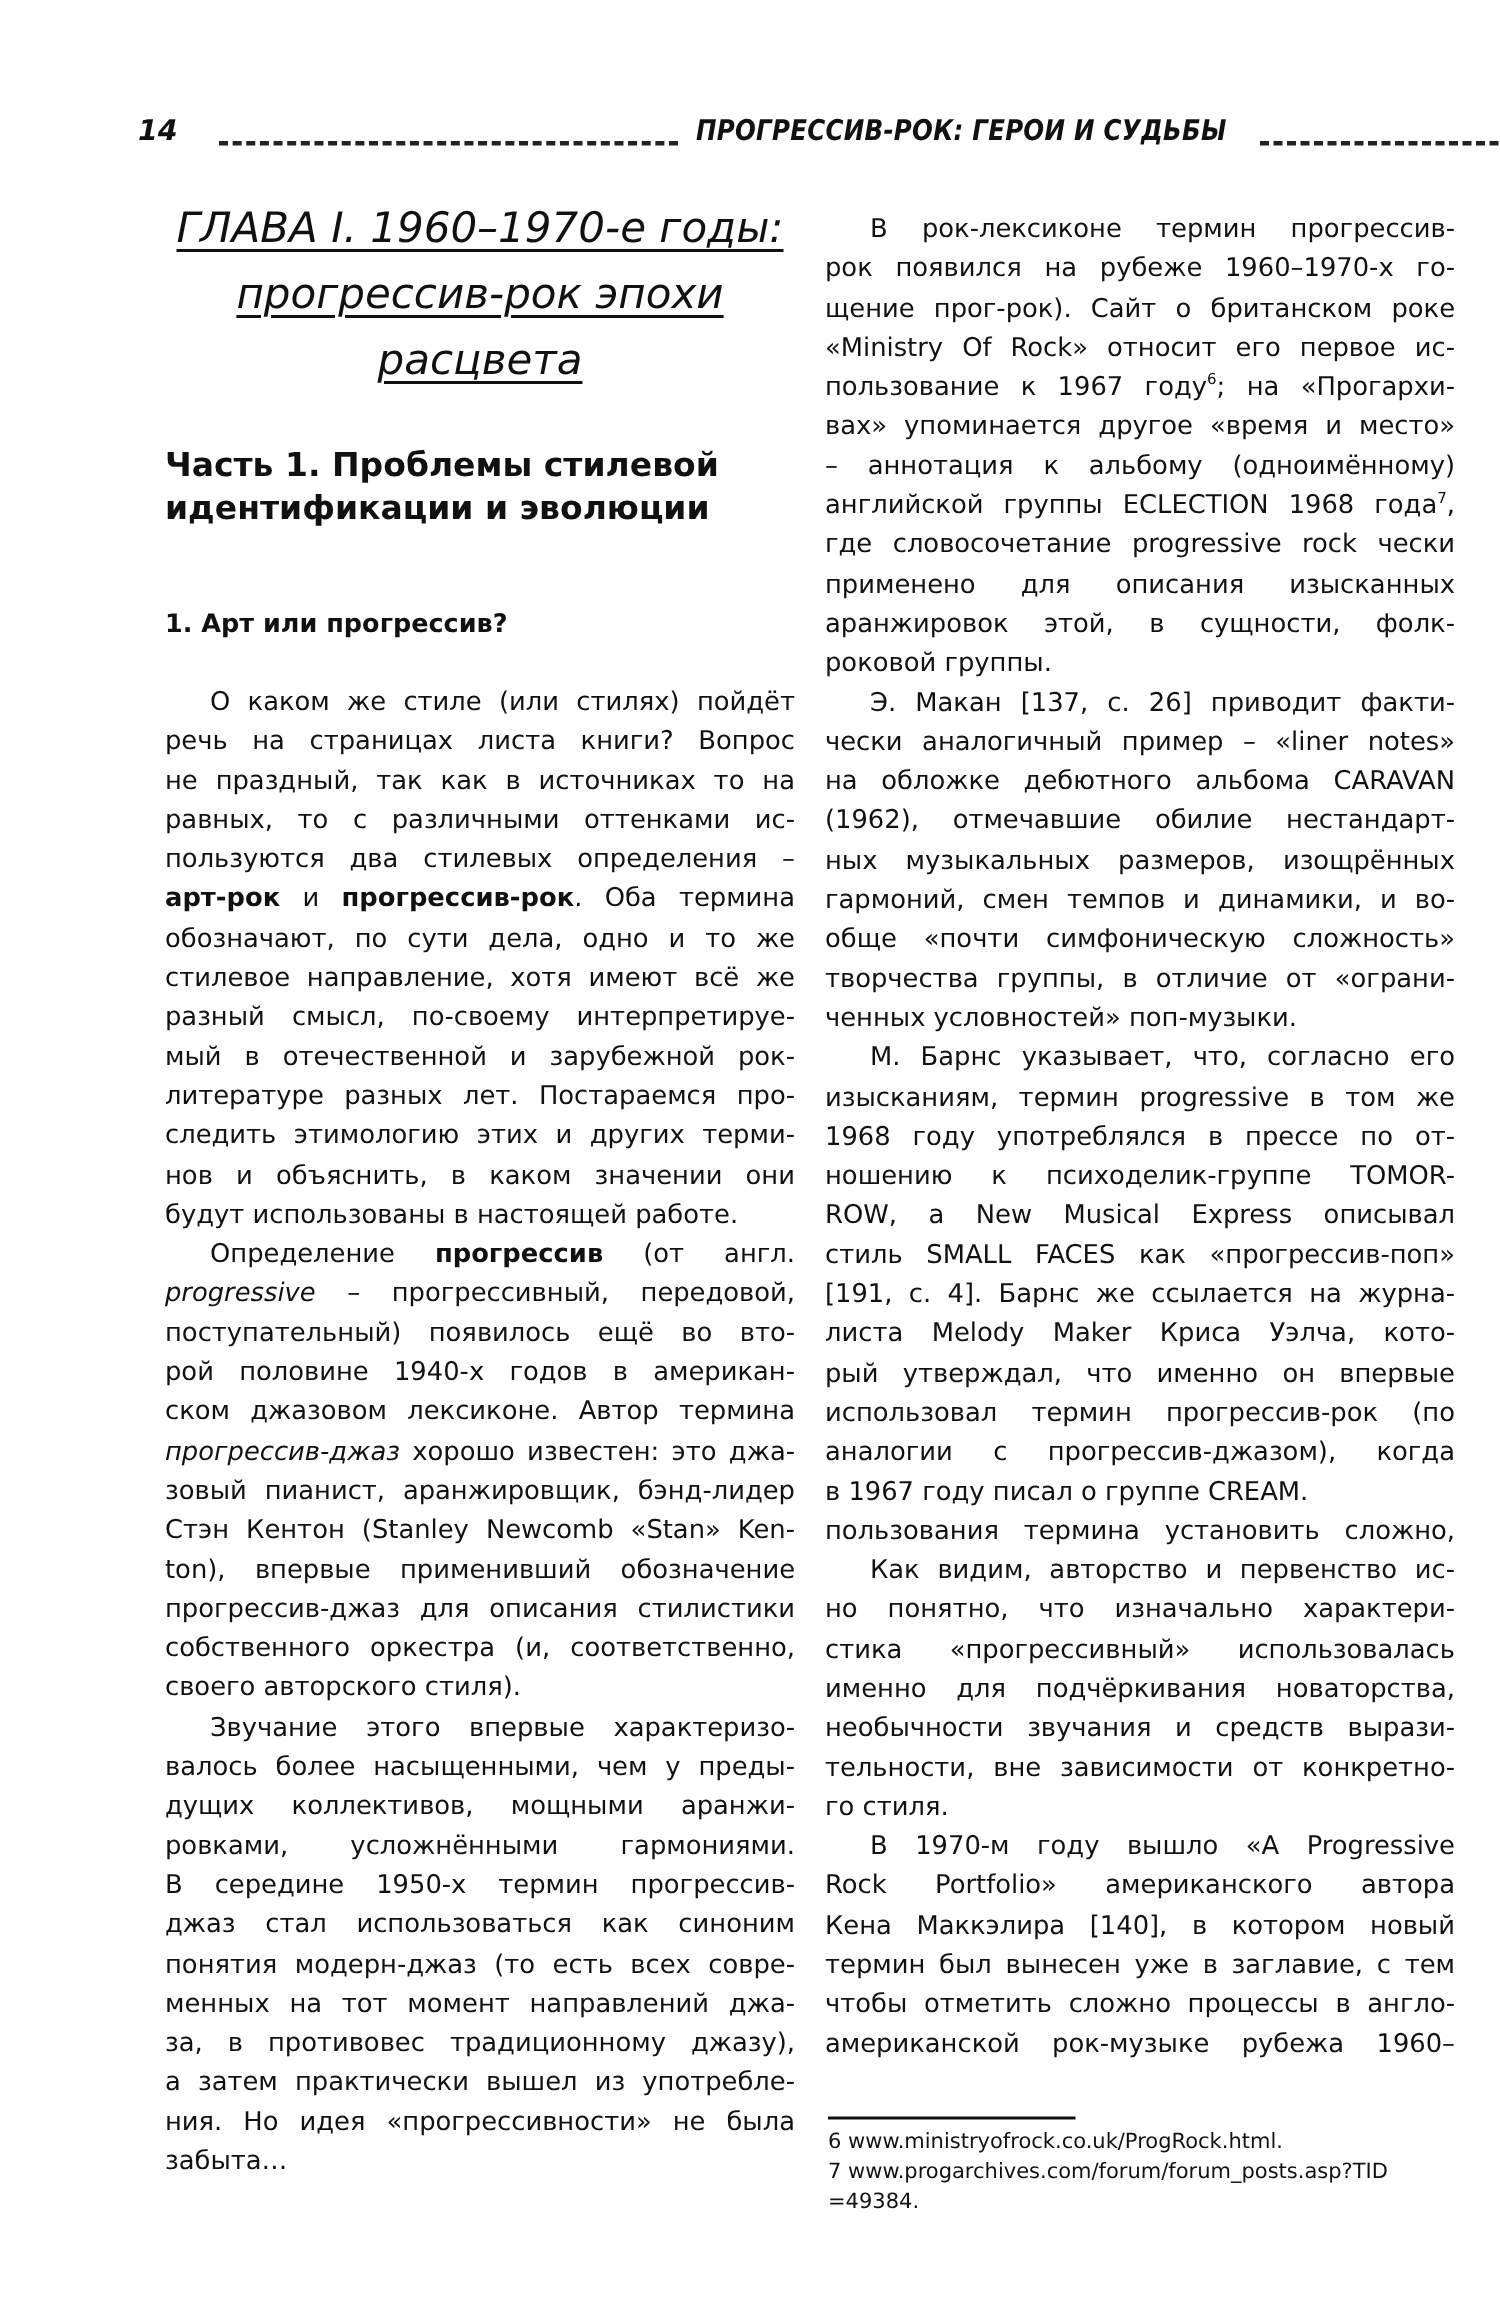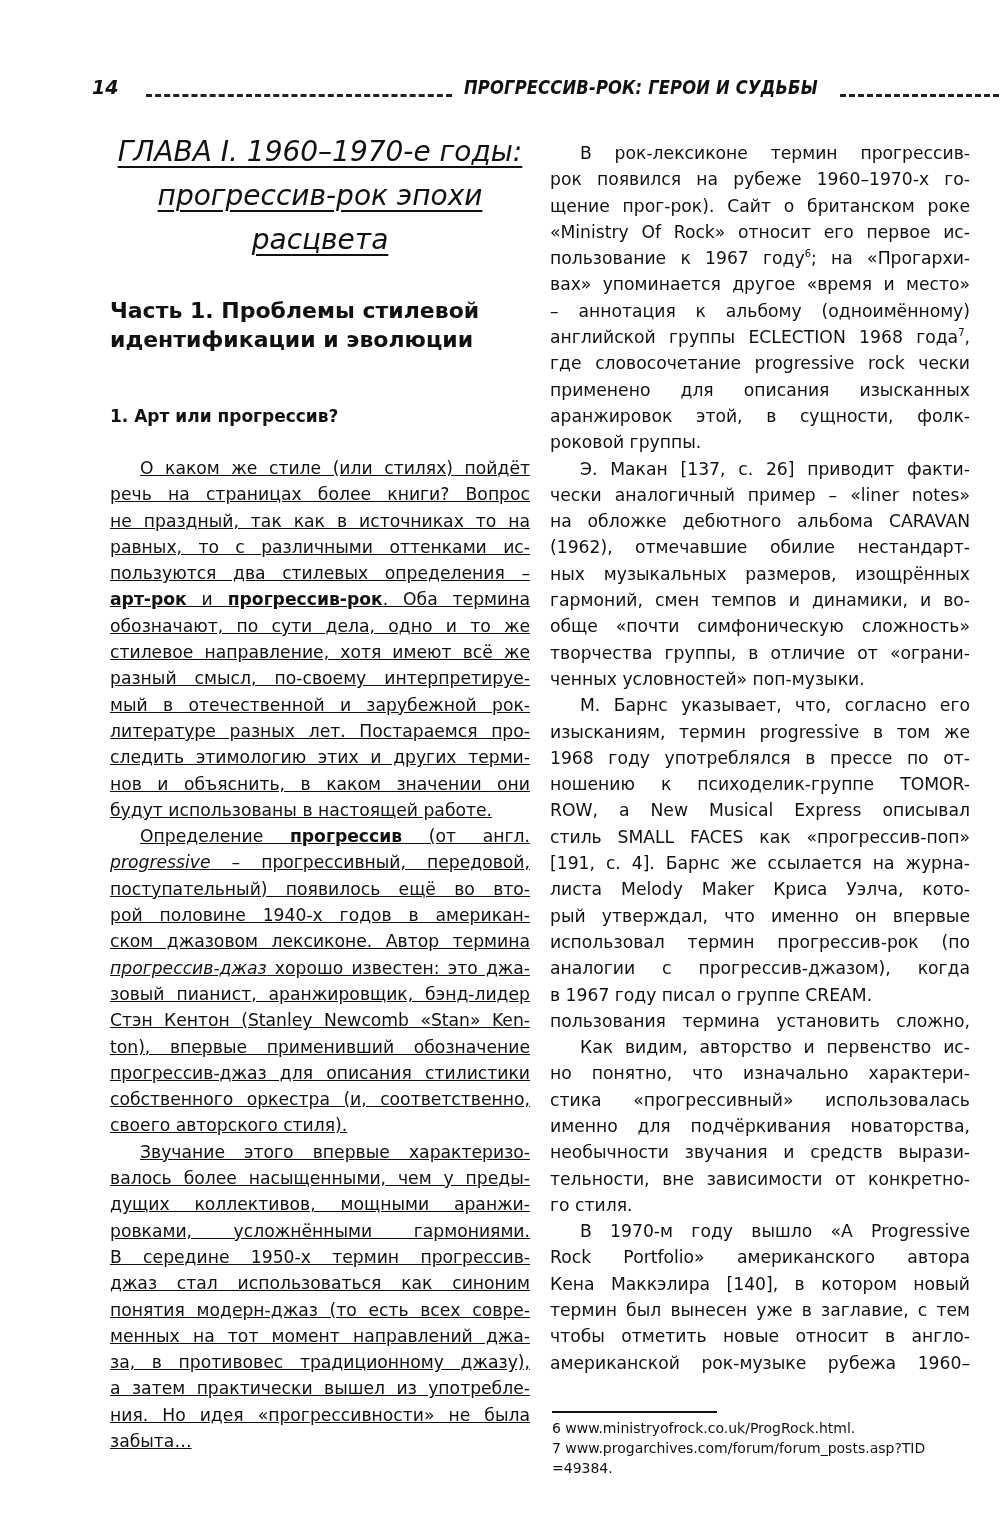--- a/index.html
+++ b/index.html
@@ -14,21 +14,21 @@
   .chapter .l { display: block; }
   .chapter .l span { text-decoration: underline; text-decoration-thickness: 2px; text-underline-offset: 5px; }
 
   .part { position: absolute; left: 110px; top: 296px; font-weight: bold; font-size: 22px; line-height: 29px; }
   .section { position: absolute; left: 110px; top: 406px; font-weight: bold; font-size: 17px; }
 
   .col { position: absolute; font-size: 17.2px; line-height: 26.3px; }
   .col .ln { display: block; height: 26.3px; white-space: nowrap; text-align: justify; text-align-last: justify; }
   .col .ln.last { text-align-last: left; }
   .col .ln.ind { padding-left: 30px; }
-  .left-col { left: 110px; top: 455px; width: 420px; text-decoration: underline; }
+  .left-col { left: 110px; top: 455px; width: 420px; }
   .right-col { left: 550px; top: 140px; width: 420px; }
   .ln b { font-weight: bold; }
   .ln i { font-style: italic; }
   sup { font-size: 10px; line-height: 0; vertical-align: super; }
 
   .fn-rule { position: absolute; left: 552px; top: 1411px; width: 165px; border-top: 2px solid #111; }
   .footnotes { position: absolute; left: 552px; top: 1418px; width: 420px; font-size: 14px; line-height: 20px; }
   .footnotes .fn { display: block; white-space: nowrap; }
 </style>
 </head>
@@ -49,21 +49,21 @@
 
 <div class="part">
   <div>Часть 1. Проблемы стилевой</div>
   <div>идентификации и эволюции</div>
 </div>
 
 <div class="section">1. Арт или прогрессив?</div>
 
 <div class="col left-col" id="left-col">
     <span class="ln ind">О каком же стиле (или стилях) пойдёт</span>
-    <span class="ln">речь на страницах более книги? Вопрос</span>
+    <span class="ln">речь на страницах листа книги? Вопрос</span>
     <span class="ln">не праздный, так как в источниках то на</span>
     <span class="ln">равных, то с различными оттенками ис-</span>
     <span class="ln">пользуются два стилевых определения –</span>
     <span class="ln"><b>арт-рок</b> и <b>прогрессив-рок</b>. Оба термина</span>
     <span class="ln">обозначают, по сути дела, одно и то же</span>
     <span class="ln">стилевое направление, хотя имеют всё же</span>
     <span class="ln">разный смысл, по-своему интерпретируе-</span>
     <span class="ln">мый в отечественной и зарубежной рок-</span>
     <span class="ln">литературе разных лет. Постараемся про-</span>
     <span class="ln">следить этимологию этих и других терми-</span>
@@ -133,21 +133,21 @@
     <span class="ln">но понятно, что изначально характери-</span>
     <span class="ln">стика «прогрессивный» использовалась</span>
     <span class="ln">именно для подчёркивания новаторства,</span>
     <span class="ln">необычности звучания и средств вырази-</span>
     <span class="ln">тельности, вне зависимости от конкретно-</span>
     <span class="ln last">го стиля.</span>
     <span class="ln ind">В 1970-м году вышло «A Progressive</span>
     <span class="ln">Rock Portfolio» американского автора</span>
     <span class="ln">Кена Маккэлира [140], в котором новый</span>
     <span class="ln">термин был вынесен уже в заглавие, с тем</span>
-    <span class="ln">чтобы отметить новые относит в англо-</span>
+    <span class="ln">чтобы отметить сложно процессы в англо-</span>
     <span class="ln">американской рок-музыке рубежа 1960–</span>
   </div>
 
 <div class="fn-rule"></div>
 <div class="footnotes">
   <span class="fn">6 www.ministryofrock.co.uk/ProgRock.html.</span>
   <span class="fn">7 www.progarchives.com/forum/forum_posts.asp?TID</span>
   <span class="fn">=49384.</span>
 </div>
 

